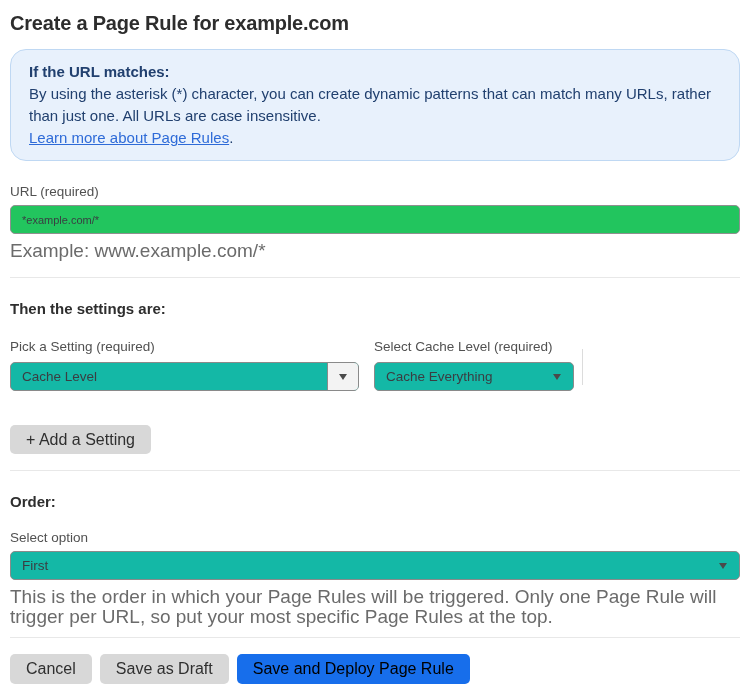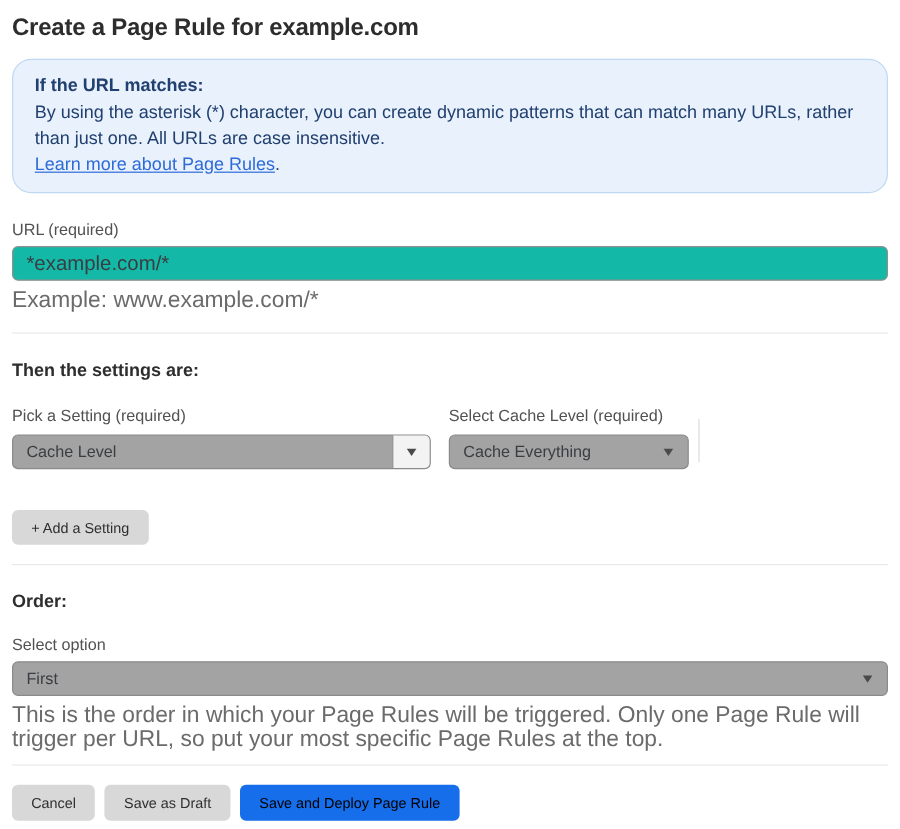--- a/index.html
+++ b/index.html
@@ -43,24 +43,24 @@
     font-size: 13.5px;
     color: #515151;
   }
 
   .text-input {
     width: 100%;
     height: 29px;
     border: 1px solid #8f8f8f;
     border-radius: 5px;
     padding: 0 11px;
-    font-size: 17px;
+    font-size: 11px;
     color: #3a3d42;
     font-family: "Liberation Sans", sans-serif;
-    background: #14b8a6;
+    background: #22c55e;
   }
 
   .helper-text {
     margin-top: 7px;
     font-size: 19px;
     color: #6b6b6b;
     line-height: 20px;
   }
 
   .divider {
@@ -79,21 +79,21 @@
   .settings-row { display: flex; align-items: center; }
   .settings-col-label { font-size: 13.5px; color: #515151; margin: 22px 0 8px; }
   .col-setting { width: 349px; }
   .col-value { width: 200px; margin-left: 15px; }
 
   .select {
     position: relative;
     height: 29px;
     border: 1px solid #8a8a8a;
     border-radius: 5px;
-    background: #a3a3a3;
+    background: #14b8a6;
     display: flex;
     align-items: center;
     padding: 0 11px;
     font-size: 13.5px;
     color: #3a3d42;
     cursor: pointer;
   }
   .select-boxed-caret { padding-right: 42px; }
   .caret-box {
     position: absolute;
@@ -118,21 +118,21 @@
     background: #dcdcdc;
     margin-left: 8px;
     margin-top: 26px;
   }
 
   .btn {
     height: 30px;
     border: none;
     border-radius: 5px;
     padding: 0 16px;
-    font-size: 12px;
+    font-size: 16px;
     font-family: "Liberation Sans", sans-serif;
     cursor: pointer;
   }
   .btn-gray { background: #d8d8d8; color: #2f2f2f; }
   .btn-blue { background: #176eeb; color: #000000; }
 
   .add-setting { margin-top: 34px; height: 29px; }
 
   .footer-row {
     margin-top: 16px;

